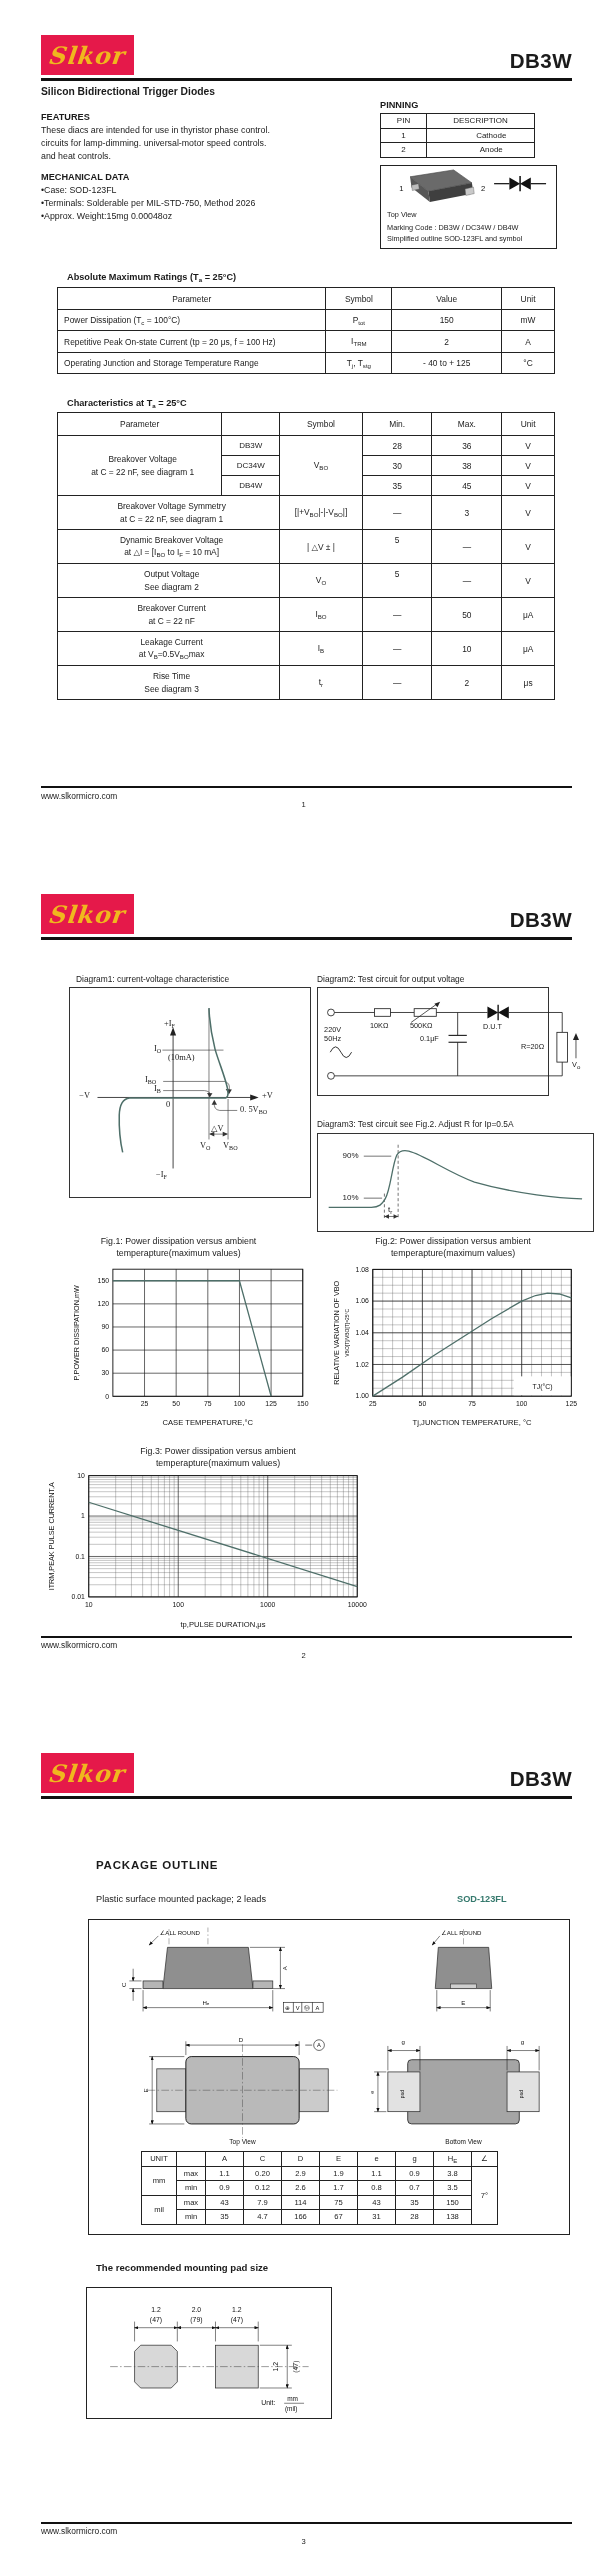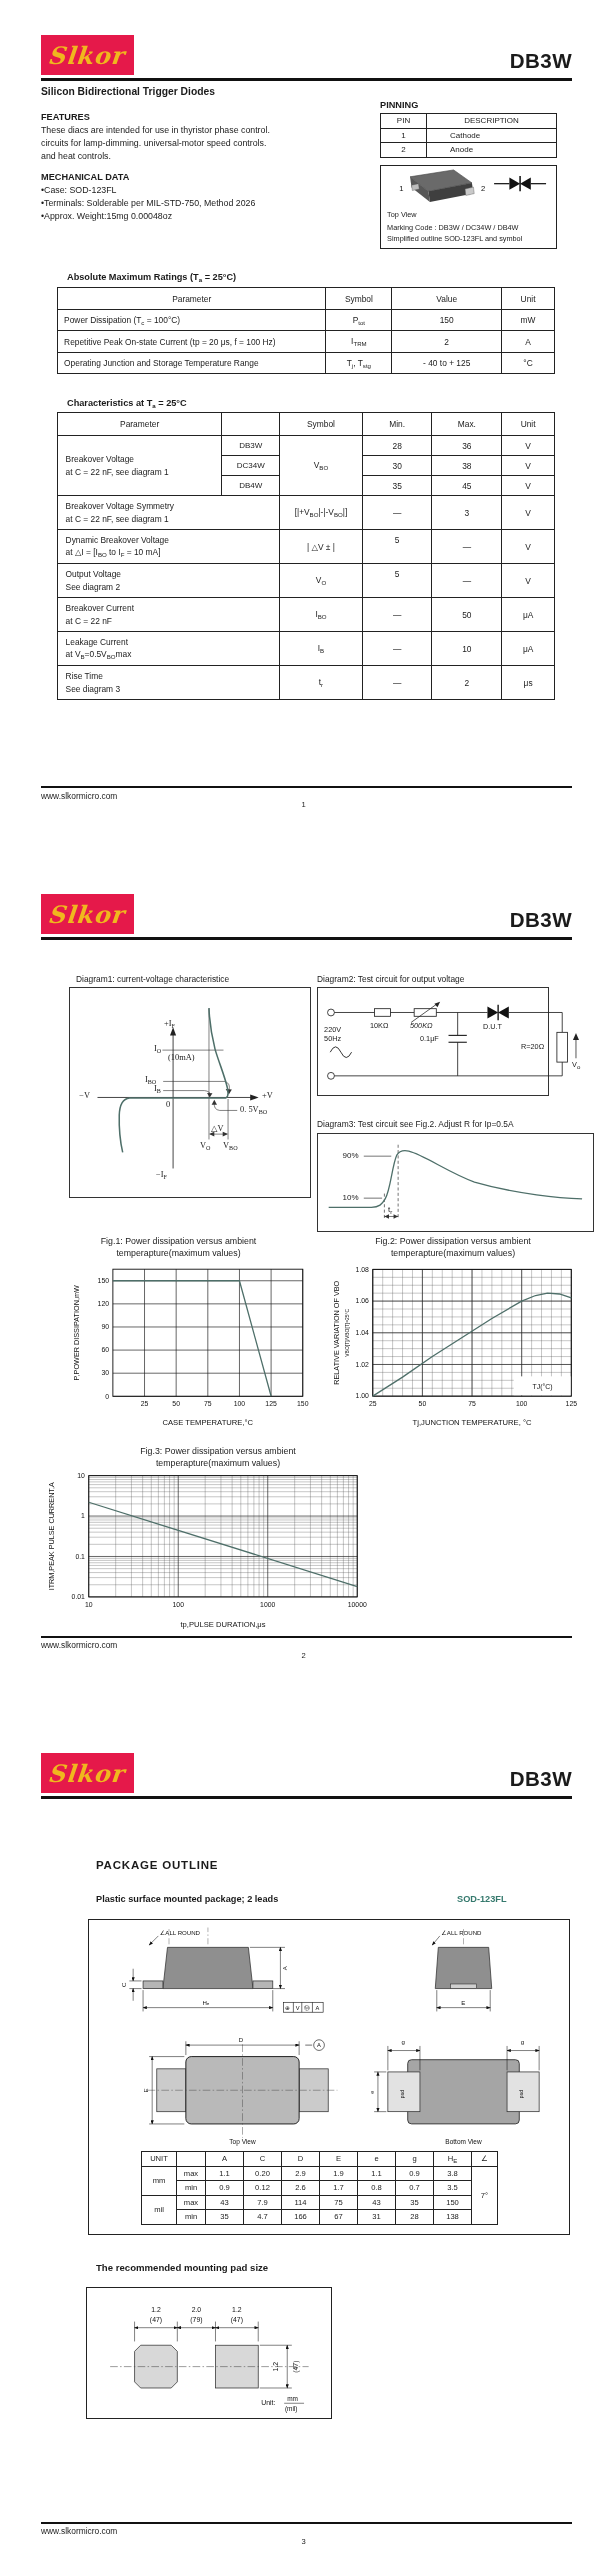--- a/index.html
+++ b/index.html
@@ -17,36 +17,36 @@
   .abs { position:absolute; }
   sub { font-size:6.1px; vertical-align:-1.5px; }
   h3.sec { font-size:9.2px; font-weight:bold; }
   table { border-collapse:collapse; }
   td, th { border:0.8px solid #222; font-size:8.4px; text-align:center; vertical-align:middle; padding:0 1.5px; }
   table.frame { border:1.1px solid #111; }
   
   .doc-title { position:absolute; left:41px; top:86px; font-size:10.3px; font-weight:bold; }
   .txt { font-size:8.8px; }
   .pin-table td { height:14.5px; font-size:8px; }
-  .pin-table .dcell { text-align:left; padding-left:23px; }
+  .pin-table .dcell { text-align:center; padding-left:23px; }
   .pkg-box { position:absolute; left:380px; top:165px; width:177px; height:84px; border:1.1px solid #222; }
   .pkg-cap { position:absolute; left:6.1px; font-size:7.3px; white-space:nowrap; }
   .abs-table td { height:21.4px; }
   .abs-table .p { text-align:left; padding-left:6.1px; }
-  .char-table .p { text-align:left; padding-left:7.6px; line-height:1.5; }
+  .char-table .p { text-align:center; padding-left:7.6px; line-height:1.5; }
   .char-table .var { font-size:8px; }
   
   .dlabel { position:absolute; font-size:8.4px; }
   .dbox { position:absolute; border:1.1px solid #333; background:#fff; }
   .d1lbl { position:absolute; font-family:"Liberation Serif",serif; font-size:8.4px; white-space:nowrap; }
   .d2lbl { position:absolute; font-size:7.3px; white-space:nowrap; }
   .fig-title { position:absolute; text-align:center; font-size:8.8px; color:#222; line-height:1.4; }
   
   .p3-head { position:absolute; left:96px; top:141px; font-size:11.5px; font-weight:bold; letter-spacing:0.8px; }
-  .p3-sub { position:absolute; left:96px; top:176px; font-size:9.2px; font-weight:bold; }
+  .p3-sub { position:absolute; left:96px; top:176px; font-size:9.2px; font-weight:normal; }
   .p3-pkg { position:absolute; left:457px; top:176px; font-size:9.2px; font-weight:bold; color:#35796d; }
   .big-box { position:absolute; left:88px; top:201px; width:482px; height:316px; border:1.1px solid #222; }
   .dims-table td { height:14.5px; font-size:7.6px; }
   .pad-head { position:absolute; left:96px; top:544px; font-size:9.6px; font-weight:bold; }
   .pad-box { position:absolute; left:86px; top:569px; width:246px; height:132px; border:0.9px solid #222; }
   svg text { font-family:"Liberation Sans",sans-serif; }
 </style>
 </head>
 <body>
 
@@ -74,21 +74,21 @@
   <div class="txt abs" style="left:41px;top:125px;">These diacs are intended for use in thyristor phase control.</div>
   <div class="txt abs" style="left:41px;top:138px;">circuits for lamp-dimming. universal-motor speed controls.</div>
   <div class="txt abs" style="left:41px;top:151px;">and heat controls.</div>
 
   <h3 class="sec abs" style="left:41px;top:172px;">MECHANICAL DATA</h3>
   <div class="txt abs" style="left:41px;top:185px;">•Case: SOD-123FL</div>
   <div class="txt abs" style="left:41px;top:198px;">•Terminals: Solderable per MIL-STD-750, Method 2026</div>
   <div class="txt abs" style="left:41px;top:211px;">•Approx. Weight:15mg   0.00048oz</div>
 
   <h3 class="sec abs" style="left:380px;top:100px;">PINNING</h3>
-  <table class="pin-table frame abs" style="left:380px;top:113px;width:177px;">
+  <table class="pin-table frame abs" style="left:380px;top:113px;width:155px;">
     <colgroup>
         <col style="width:46px">
         <col>
       </colgroup>
     <tbody>
         <tr>
       <td>PIN</td>
       <td>DESCRIPTION</td>
     </tr>
     <tr>
@@ -322,21 +322,21 @@
       <rect x="313" y="58" width="14" height="39" fill="#fff" stroke="#222" stroke-width="1.1"></rect>
       <line x1="320" y1="97" x2="320" y2="115" stroke="#222" stroke-width="1.1"></line>
       <line x1="21.5" y1="115" x2="320" y2="115" stroke="#222" stroke-width="1.1"></line>
       <line x1="338" y1="92" x2="338" y2="66" stroke="#222" stroke-width="1"></line>
       <polygon points="338,59 334,68 342,68" fill="#222"></polygon>
       <path d="M16,84 q7,-14 14,0 q7,14 14,0" fill="none" stroke="#222" stroke-width="1.2"></path>
     </svg>
     <span class="d2lbl" style="left:6.1px;top:37px;">220V</span>
     <span class="d2lbl" style="left:6.1px;top:46px;">50Hz</span>
     <span class="d2lbl" style="left:52px;top:33px;">10KΩ</span>
-    <span class="d2lbl" style="left:92px;top:33px;font-style:italic;">500KΩ</span>
+    <span class="d2lbl" style="left:92px;top:33px;">500KΩ</span>
     <span class="d2lbl" style="left:102px;top:46px;">0.1μF</span>
     <span class="d2lbl" style="left:165px;top:34px;">D.U.T</span>
     <span class="d2lbl" style="left:203px;top:54px;">R=20Ω</span>
     <span class="d2lbl" style="left:254px;top:72px;">V<sub>o</sub></span>
   </div>
 
   <div class="dlabel" style="left:317px;top:260px;">Diagram3:  Test circuit see Fig.2. Adjust  R  for Ip=0.5A</div>
 
   <div class="dbox" style="left:317px;top:274px;width:277px;height:99px;">
     <svg width="274" height="97" viewBox="0 0 359 127" style="position:absolute;left:0;top:0;">

